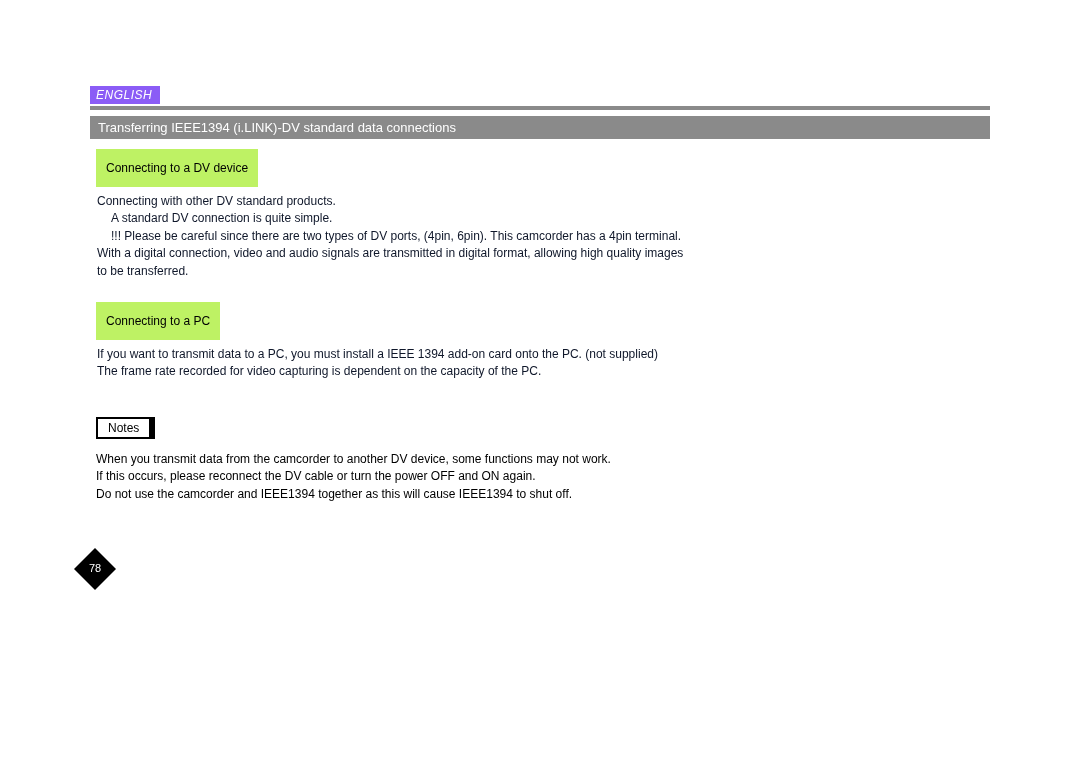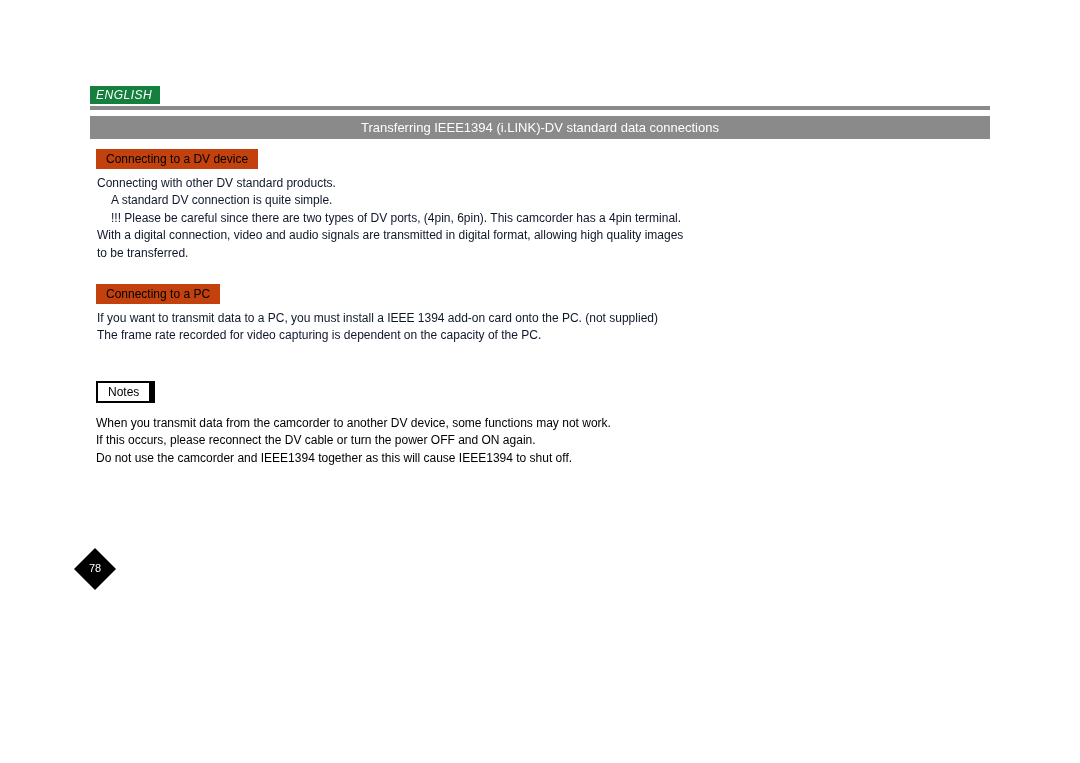--- a/index.html
+++ b/index.html
@@ -11,21 +11,21 @@
     position: relative;
   }
   .page {
     position: absolute;
     left: 90px;
     top: 85px;
     width: 900px;
   }
   .lang-badge {
     display: inline-block;
-    background: #15803d;
+    background: #8b5cf6;
     color: #fff;
     font-size: 12px;
     font-style: italic;
     padding: 2px 8px 2px 6px;
     letter-spacing: 0.5px;
   }
   .page-title {
     font-size: 22px;
     font-weight: normal;
     margin-top: 6px;
@@ -37,28 +37,27 @@
     width: 100%;
     margin-top: 2px;
   }
   .subheader-bar {
     background: #8a8a8a;
     color: #fff;
     font-size: 13px;
     padding: 4px 8px;
     margin-top: 6px;
     width: 100%;
-    text-align: center;
   }
   .section-label {
     display: inline-block;
-    background: #c2410c;
+    background: #bef264;
     color: #000;
     font-size: 12px;
-    padding: 3px 10px;
+    padding: 12px 10px;
     margin-top: 10px;
     margin-left: 6px;
   }
   .body-list {
     margin-top: 6px;
     margin-left: 7px;
     font-size: 12px;
     line-height: 1.45;
     color: #0f172a;
   }

